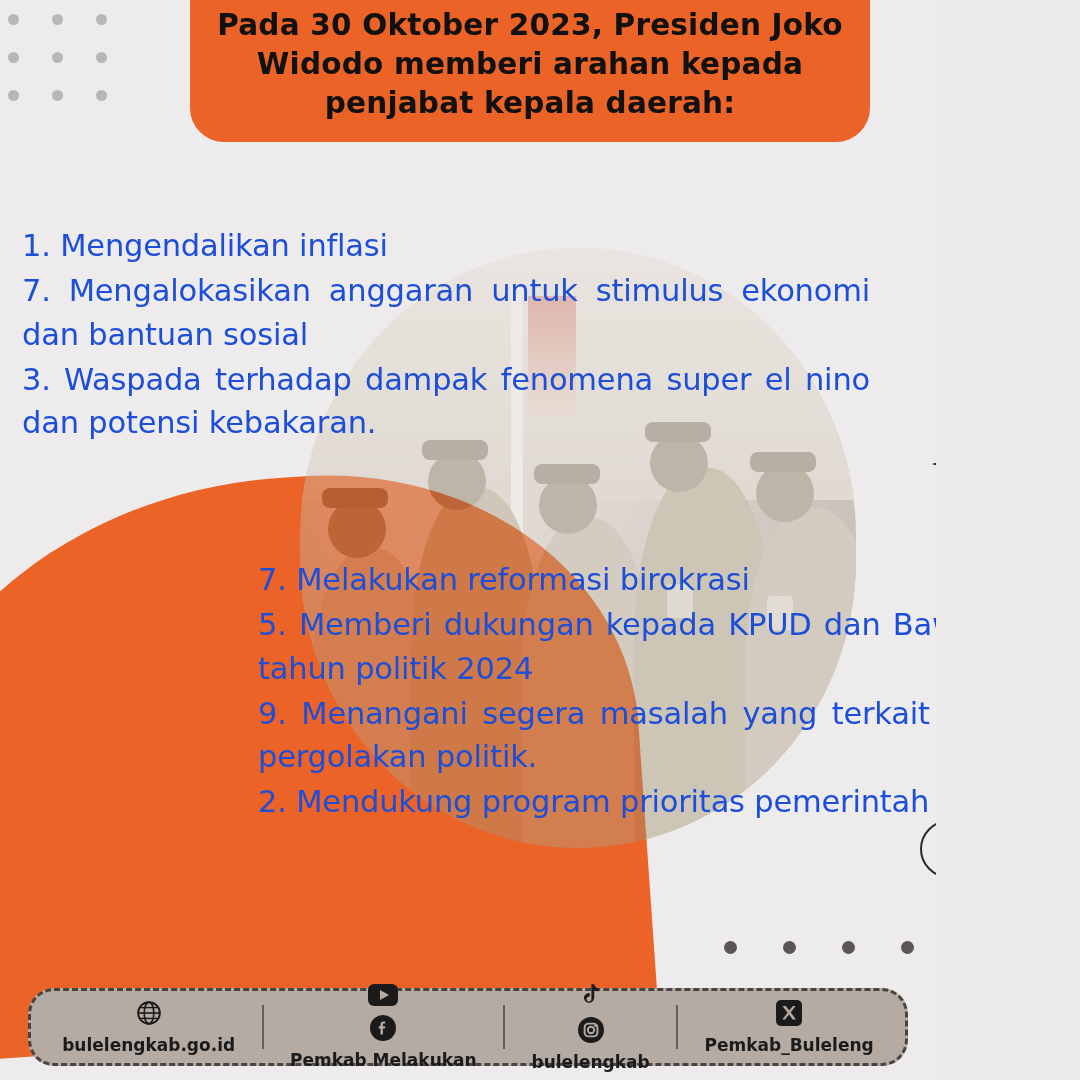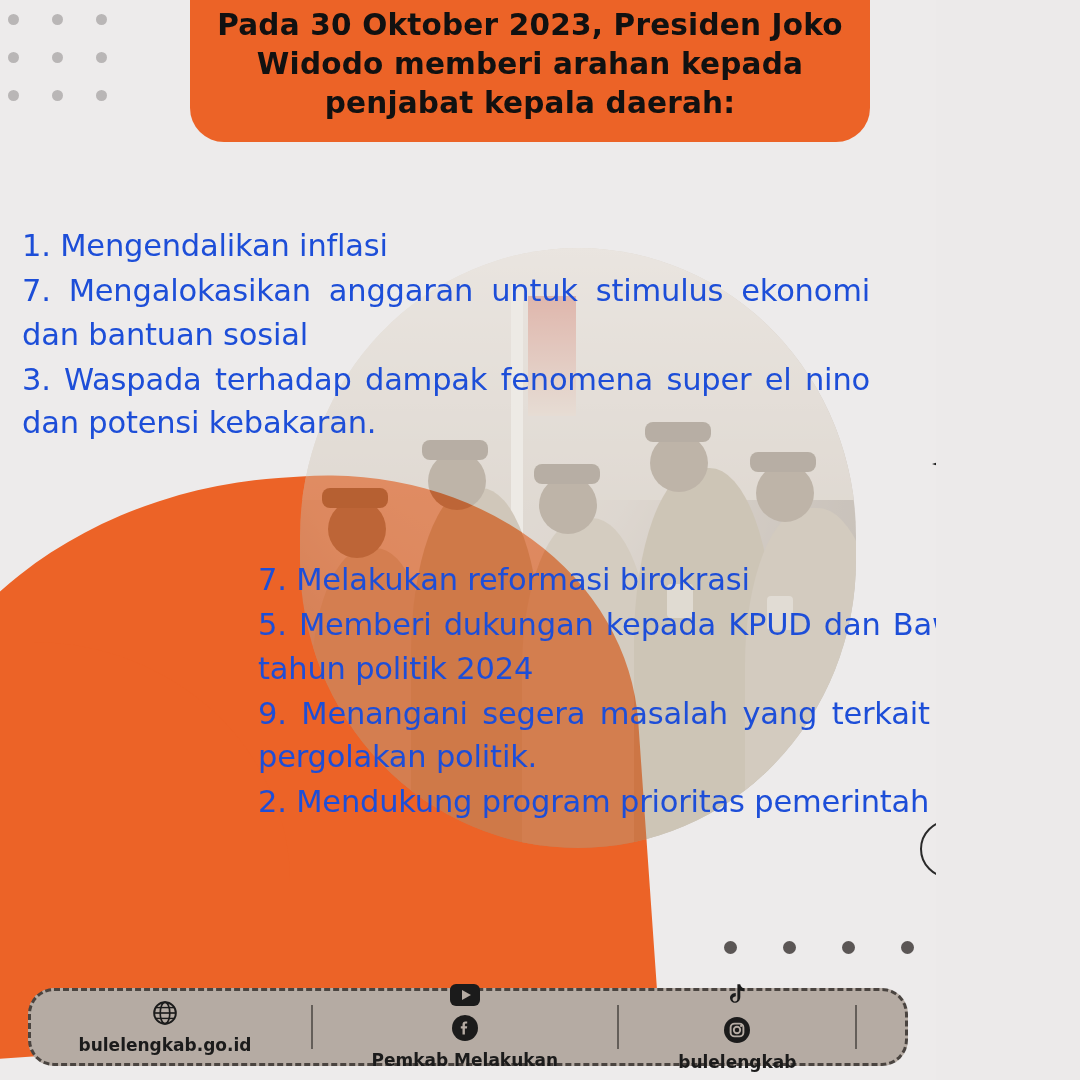--- a/index.html
+++ b/index.html
@@ -349,16 +349,25 @@
           <rect x="6.6" y="6.6" width="12.8" height="12.8" rx="4" fill="none" stroke="#b5aba3" stroke-width="1.9"></rect>
           <circle cx="13" cy="13" r="3.2" fill="none" stroke="#b5aba3" stroke-width="1.9"></circle>
           <circle cx="17.1" cy="8.9" r="1.1" fill="#b5aba3"></circle>
         </svg>
       </span>
       <span>bulelengkab</span>
     </div>
 
     <div class="divider"></div>
 
+    <div class="fitem">
+      <span class="ic">
+        <svg width="26" height="26" viewBox="0 0 26 26">
+          <rect x="0" y="0" width="26" height="26" rx="5" fill="#1b1b1b"></rect>
+          <path d="M6.5 6h3.3l3.4 4.6L16.9 6h2.7l-4.9 6.3 5.2 7.1h-3.3l-3.6-4.9-3.9 4.9H6.3l5.3-6.6z" fill="#b5aba3"></path>
+        </svg>
+      </span>
+      <span>Pemkab_Buleleng</span>
+    </div>
 
   </div>
 
 </div>
 
 </body></html>

